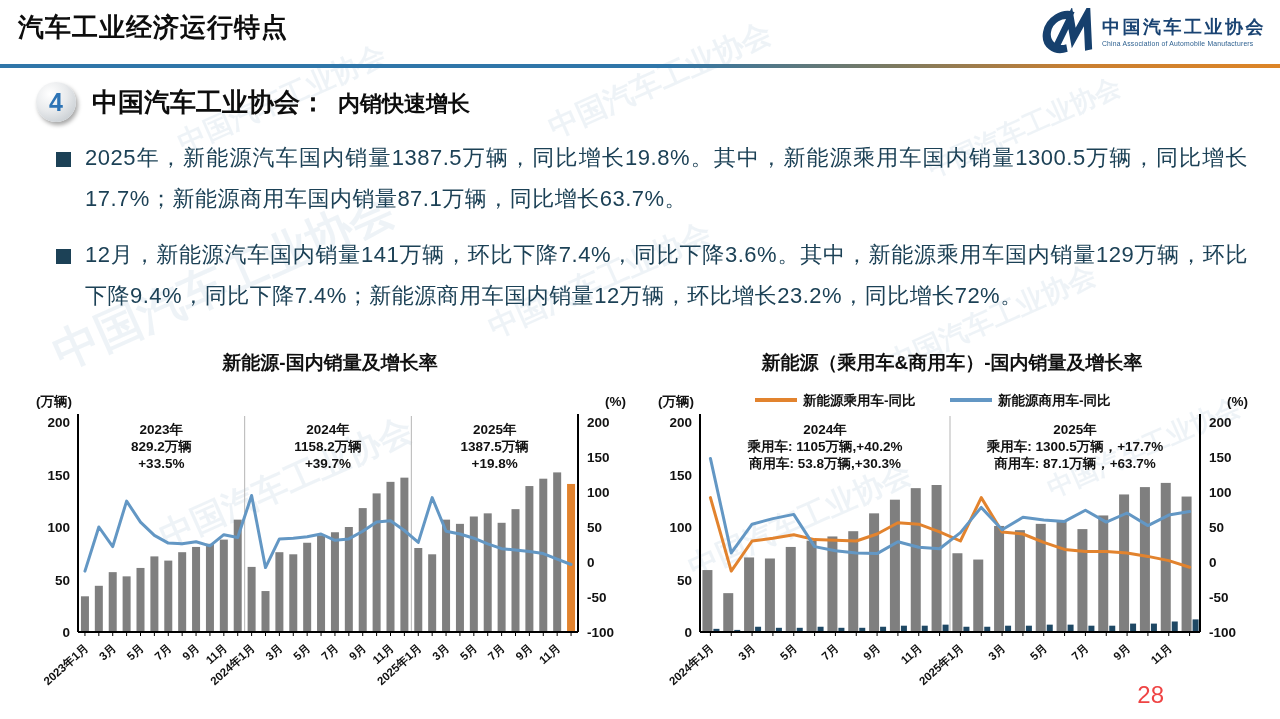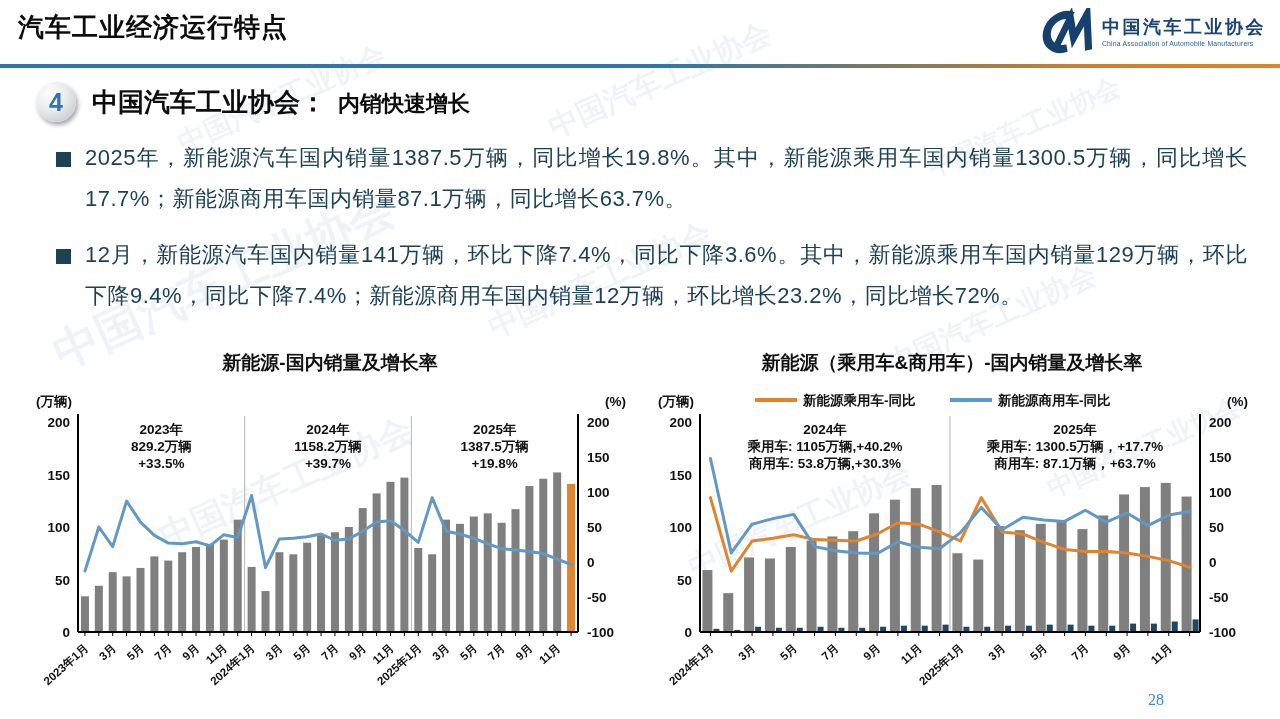--- a/index.html
+++ b/index.html
@@ -38,21 +38,21 @@
   .bullet p{
     margin:0;font-size:22px;line-height:1.85;color:#1c4156;text-align:justify;
     letter-spacing:.5px;
   }
   
   .chart-block{position:absolute;top:350px;width:604px;}
   #chart-block-0{left:28px;}
   #chart-block-1{left:650px;}
   .chart-title{font-size:19px;font-weight:bold;color:#111;text-align:center;margin:0 0 2px 0;}
   svg text{font-family:"Liberation Sans","DejaVu Sans",sans-serif;}
-  .page-number{position:absolute;right:116px;bottom:10px;font-size:16px;color:#3b82f6;font-family:Liberation Serif, serif;}
+  .page-number{position:absolute;right:116px;bottom:10px;font-size:24px;color:#ef4444;}
   
   .wm{position:absolute;color:#8fb0c9;opacity:.14;font-weight:bold;white-space:nowrap;
       transform:rotate(-24deg);pointer-events:none;}
 </style>
 </head>
 <body>
 
 <div class="slide">
 
   <span class="wm" style="left:170px;top:80px;font-size:28px">中国汽车工业协会</span>

